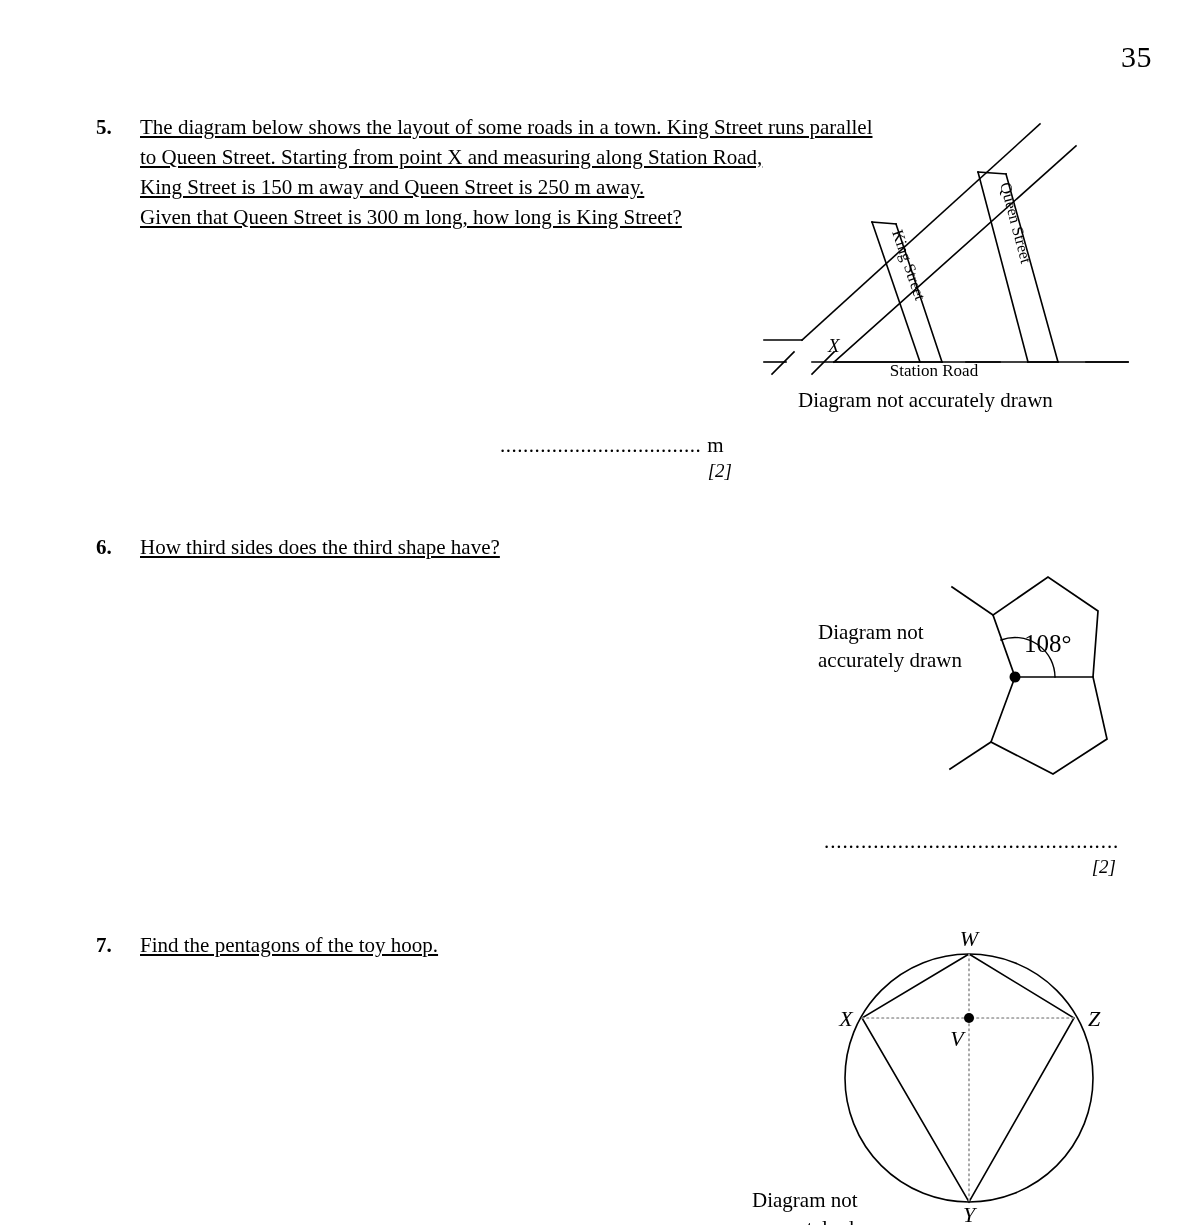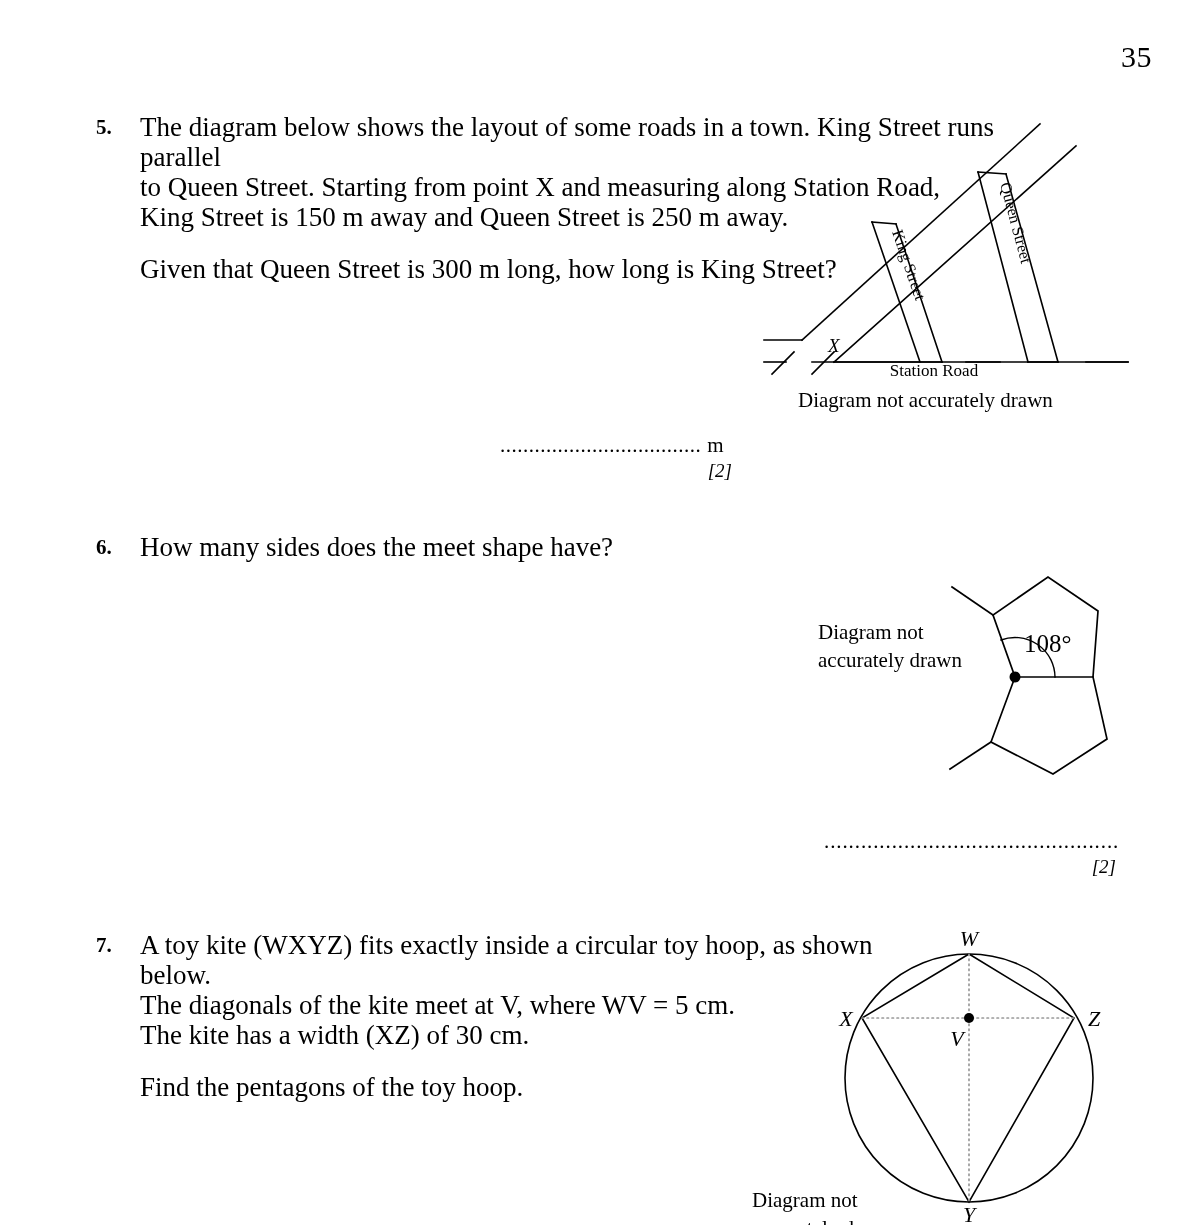--- a/index.html
+++ b/index.html
@@ -39,27 +39,27 @@
     font-weight: bold;
     font-size: 21px;
     line-height: 30px;
   }
   .q-body {
     position: absolute;
     left: 44px;
     top: 0;
   }
   .q-para {
-    font-size: 27px;
+    font-size: 21px;
     line-height: 30px;
     margin: 0;
     white-space: pre-line;
+    text-decoration: underline;
   }
   .q-para + .q-para {
-    margin-top: 22px;
   }
 
   
   .answer-block {
     position: absolute;
   }
   .answer-line {
     font-size: 21px;
     line-height: 26px;
     white-space: nowrap;
@@ -165,21 +165,21 @@
     <span>...................................</span><span class="unit">m</span>
   </div>
   <div class="marks">[2]</div>
 </div>
 
 <div class="question" style="left:96px; top:532px; width:880px;">
 
   <div class="q-number">6.</div>
 
   <div class="q-body" style="width:836px;">
-    <p class="q-para">How many sides does the meet shape have?</p>
+    <p class="q-para">How third sides does the third shape have?</p>
   </div>
 </div>
 
 <div class="diagram-note" style="left:818px; top:618px;">Diagram not
 accurately drawn</div>
 
 <div class="diagram" style="left:940px; top:564px;">
   <svg width="190" height="230" viewBox="0 0 190 230" aria-hidden="true">
     <g fill="none" stroke="#000" stroke-width="1.7" stroke-linejoin="miter" stroke-linecap="square">
 
@@ -204,23 +204,20 @@
     <span>................................................</span>
   </div>
   <div class="marks">[2]</div>
 </div>
 
 <div class="question" style="left:96px; top:930px; width:790px;">
 
   <div class="q-number">7.</div>
 
   <div class="q-body" style="width:746px;">
-    <p class="q-para">A toy kite (WXYZ) fits exactly inside a circular toy hoop, as shown below.
-The diagonals of the kite meet at V, where WV = 5 cm.
-The kite has a width (XZ) of 30 cm.</p>
     <p class="q-para">Find the pentagons of the toy hoop.</p>
   </div>
 </div>
 
 <div class="diagram-note" style="left:752px; top:1186px;">Diagram not
 accurately drawn</div>
 
 <div class="diagram" style="left:832px; top:930px;">
   <svg width="300" height="295" viewBox="0 0 300 295" aria-hidden="true">
 

